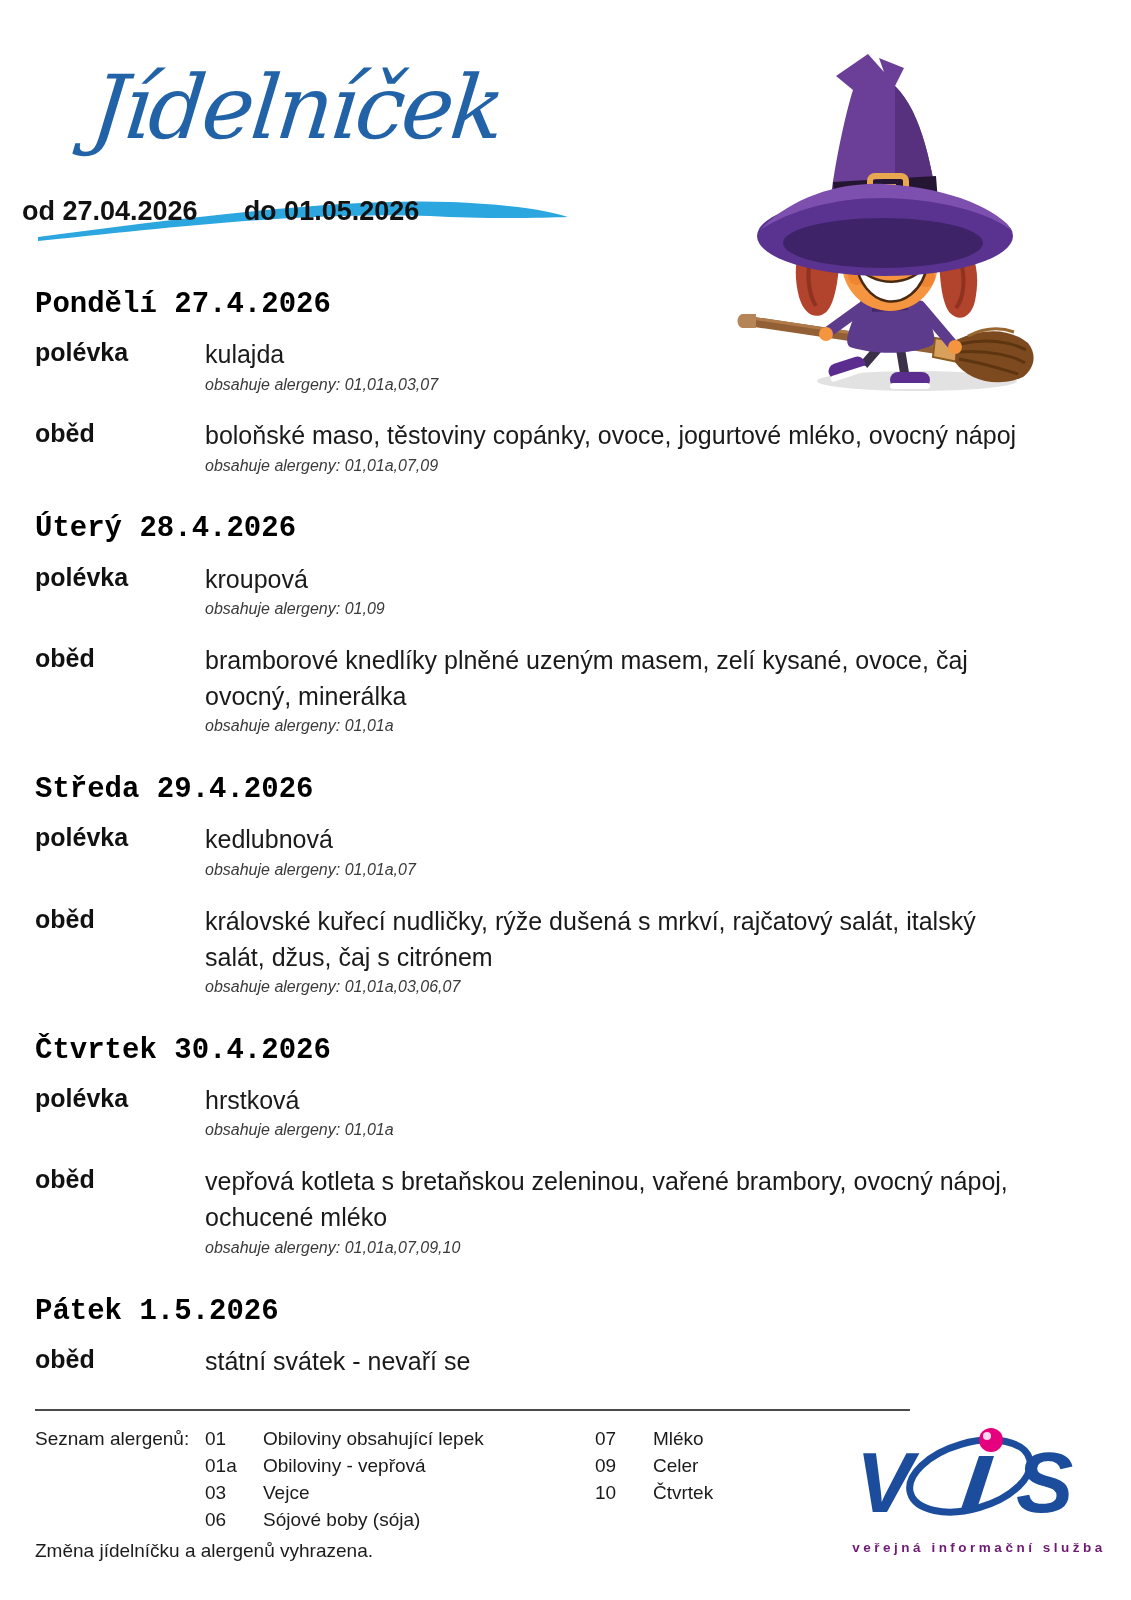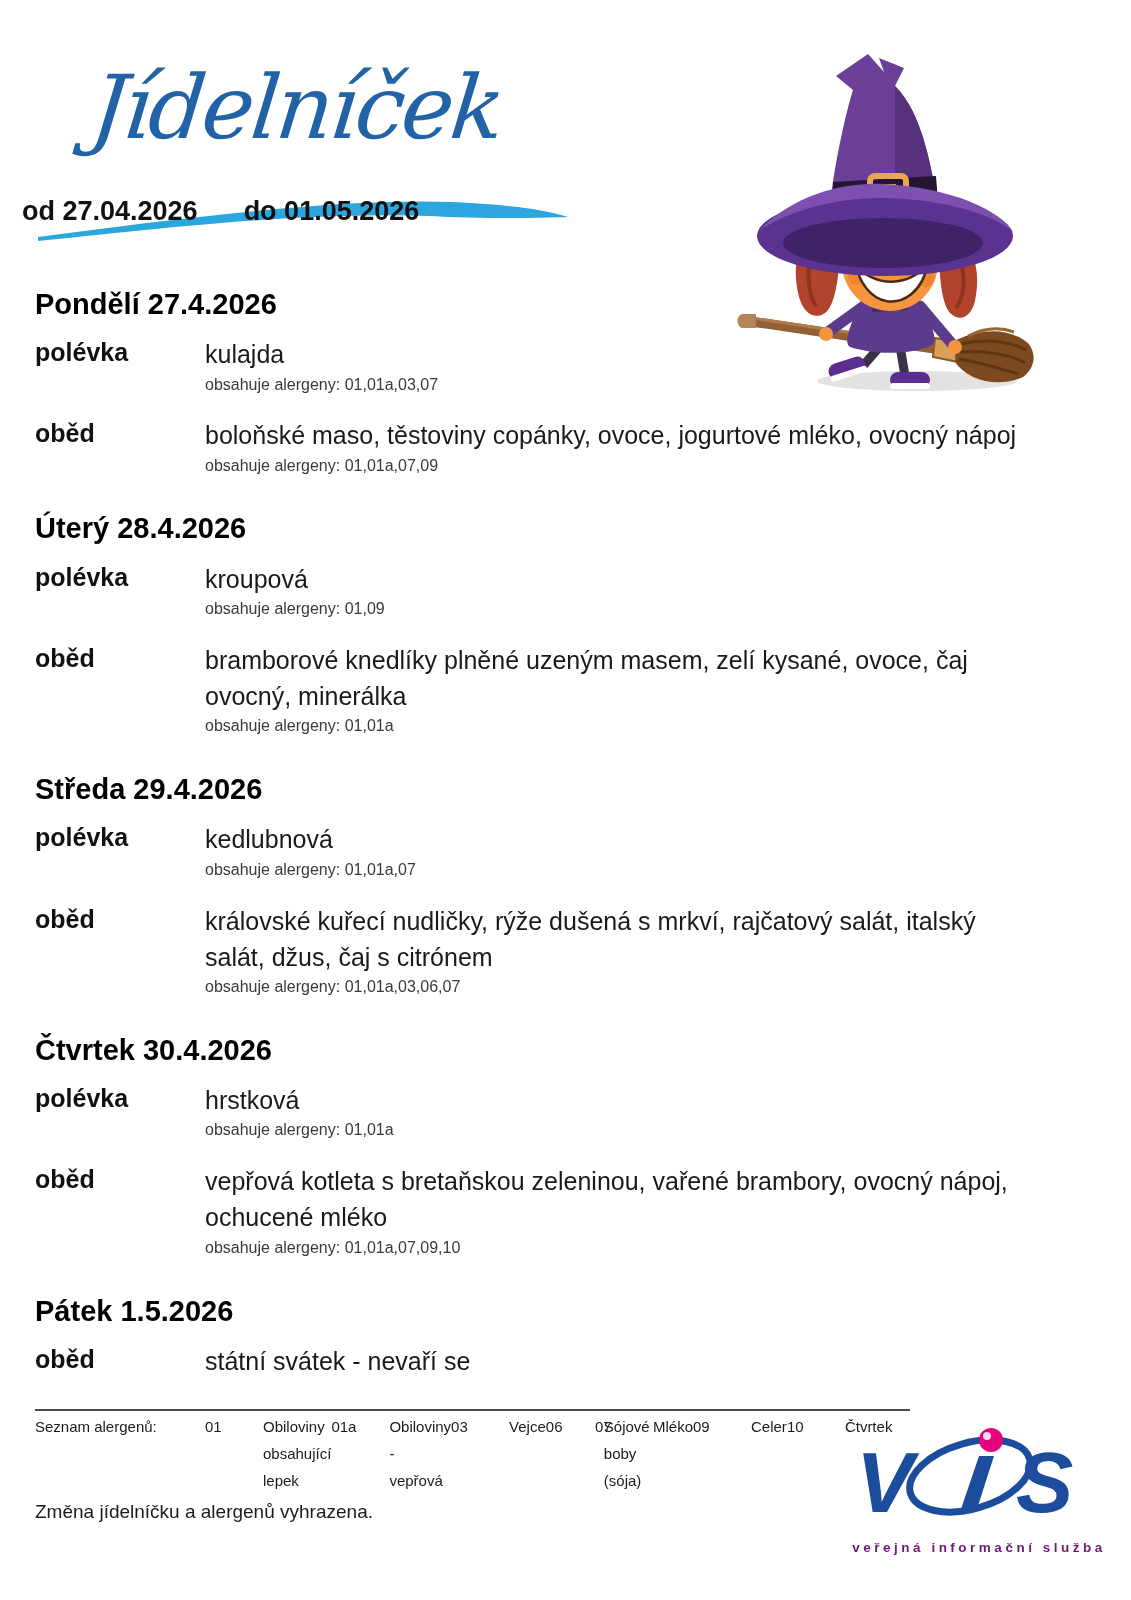--- a/index.html
+++ b/index.html
@@ -31,45 +31,46 @@
   }
   .date-line .gap{display:inline-block;width:46px;}
   
   .witch{position:absolute;left:732px;top:50px;z-index:0;}
   
   .menu{position:relative;z-index:1;padding:0 40px 0 35px;}
   .day h2{
     font-size:29px;line-height:1.15;
     margin:36px 0 15px 0;color:#000;
     font-weight:bold;
+    font-family:Liberation Mono, monospace;
   }
   .course{display:flex;align-items:flex-start;margin-bottom:22px;}
   .course-label{
     flex:0 0 170px;font-size:25px;font-weight:bold;color:#111;
     line-height:1.35;
   }
   .course-body{flex:1;max-width:865px;}
   .course-text{
     font-size:25px;line-height:1.45;color:#1a1a1a;
     white-space:pre-line;
   }
   .course-allergens{
-    font-size:16px;color:#3a3a3a;
+    font-size:16px;font-style:italic;color:#3a3a3a;
     margin-top:2px;line-height:1.3;
   }
   .course-allergens:empty{display:none;}
   
   .separator{
     border:none;border-top:2px solid #4a4a4a;
     margin:30px 0 0 0;width:875px;
   }
-  .allergen-section{display:flex;margin-top:2px;font-size:15px;color:#1b1b1b;}
+  .allergen-section{display:flex;margin-top:14px;font-size:19px;color:#1b1b1b;}
   .allergen-label{flex:0 0 170px;line-height:27px;}
   .allergen-cols{display:flex;}
-  .allergen-col{display:flex;flex-direction:row;}
+  .allergen-col{display:flex;flex-direction:column;}
   .allergen-col.col1{width:390px;}
   .allergen-row{display:flex;line-height:27px;}
   .allergen-code{flex:0 0 58px;}
   .allergen-name{flex:1;}
   .change-note{font-size:19px;color:#1b1b1b;margin-top:7px;}
   
   .vis{position:absolute;left:848px;top:1416px;width:262px;text-align:center;z-index:1;}
   .vis-tagline{
     font-size:13.5px;font-weight:bold;color:#701a75;
     letter-spacing:3.5px;margin-top:2px;white-space:nowrap;text-align:center;

